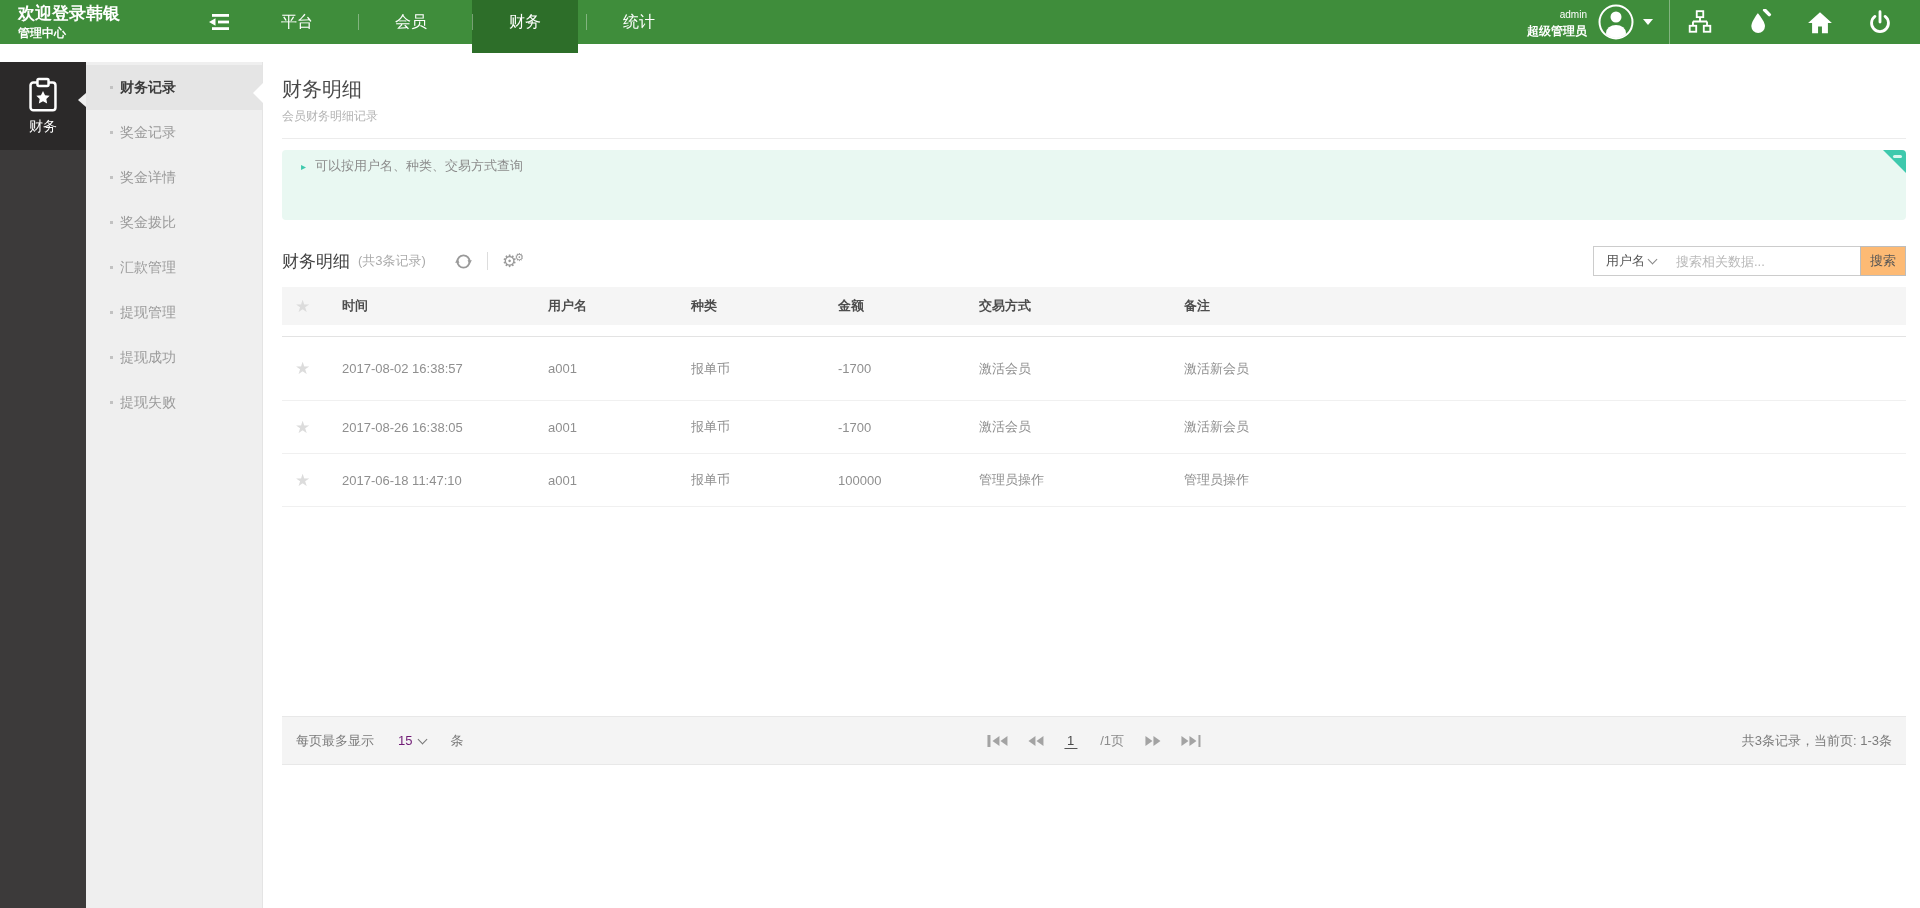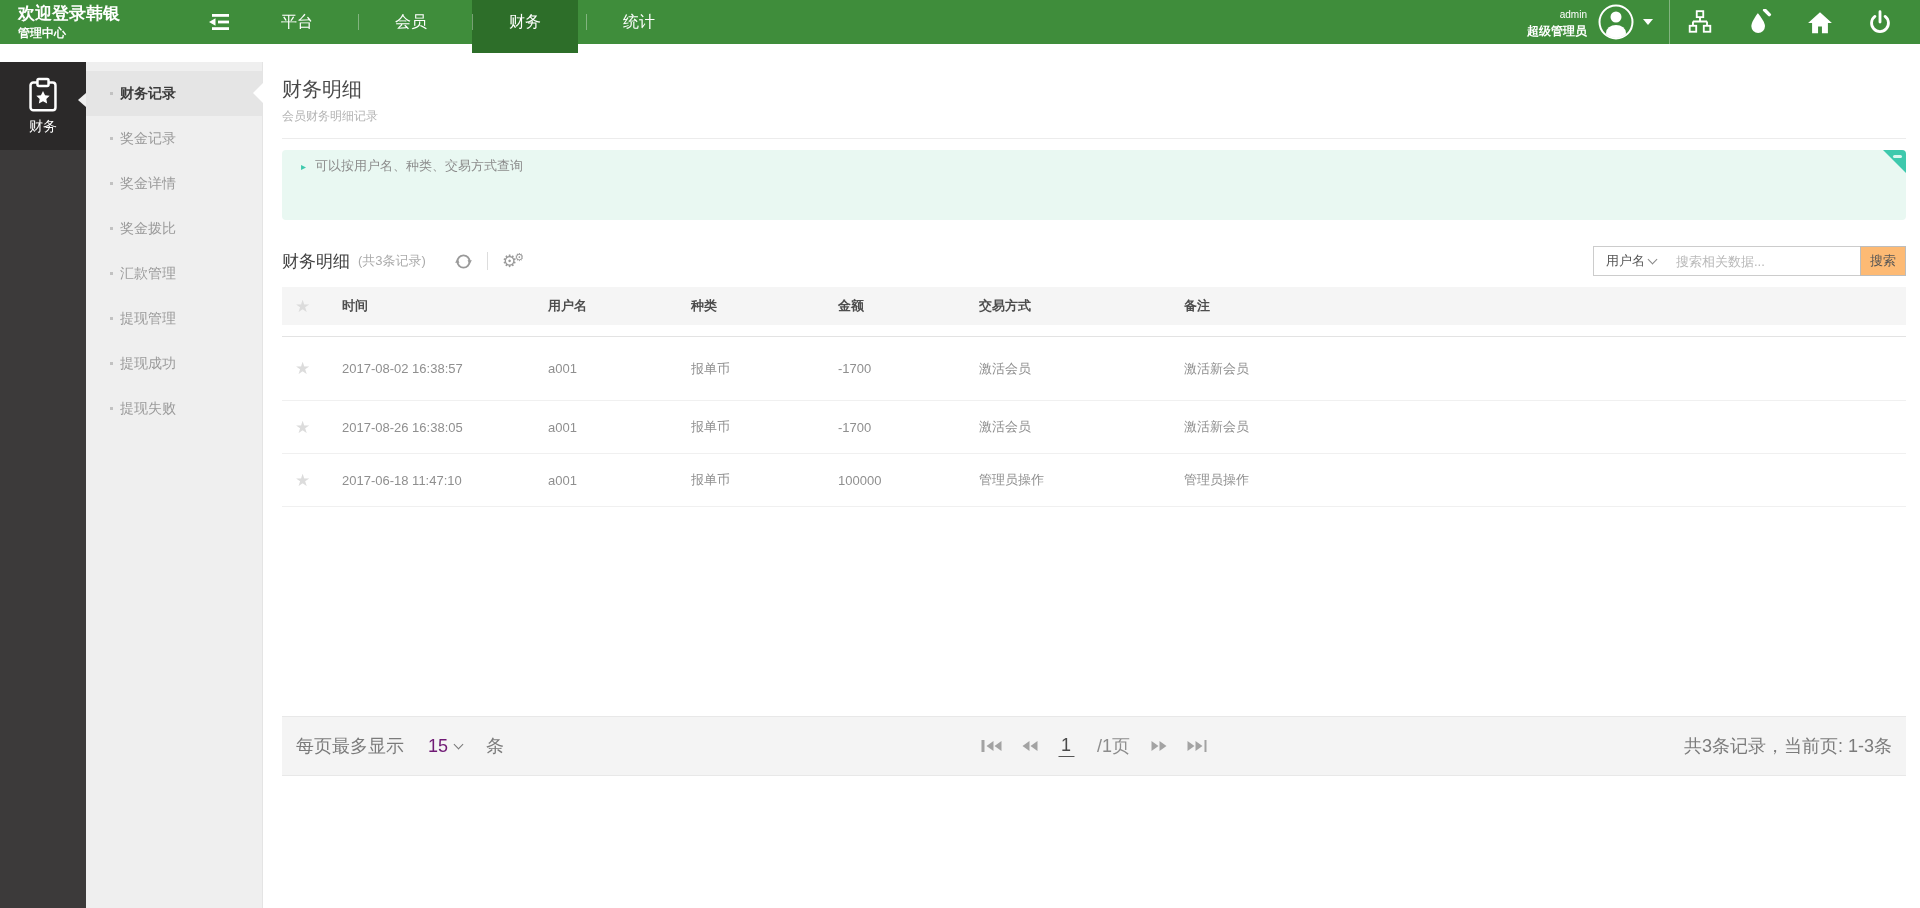--- a/index.html
+++ b/index.html
@@ -52,21 +52,21 @@
   .module-label { font-size: 14px; margin-top: 5px; }
   .side-notch {
     position: absolute; left: 78px; top: 93px; width: 0; height: 0;
     border-top: 7px solid transparent; border-bottom: 7px solid transparent;
     border-right: 8px solid #efefef; z-index: 3;
   }
 
   
   .sidebar {
     position: absolute; top: 62px; left: 86px; bottom: 0; width: 177px;
-    background: #efefef; border-right: 1px solid #e4e4e4; padding-top: 9px;
+    background: #efefef; border-right: 1px solid #e4e4e4; padding-top: 3px;
   }
   .side-item {
     height: 45px; line-height: 45px; padding-left: 34px; font-size: 14px;
     color: #9b9b9b; cursor: pointer; position: relative;
   }
   .side-item::before {
     content: ""; position: absolute; left: 24px; top: 21px; width: 3px; height: 3px; background: #c2c2c2;
   }
   .side-item.active { background: #e5e5e5; color: #3d3d3d; font-weight: bold; }
   .content-notch {
@@ -142,23 +142,23 @@
   .row {
     display: flex; align-items: center; height: 53px; border-bottom: 1px solid #f0f0f0;
     font-size: 13px; color: #8f8f8f;
   }
   .row:first-child { height: 64px; }
   .star { color: #dcdcdc; font-size: 17px; cursor: pointer; }
   .thead .star { cursor: default; }
 
   
   .pagefoot {
-    position: absolute; left: 19px; right: 14px; top: 654px; height: 60px;
+    position: absolute; left: 19px; right: 14px; top: 654px; height: 49px;
     background: #f4f4f4; border-top: 1px solid #e8e8e8; border-bottom: 1px solid #e8e8e8;
-    display: flex; align-items: center; padding: 0 14px; font-size: 18px; color: #7b7b7b;
+    display: flex; align-items: center; padding: 0 14px; font-size: 13px; color: #7b7b7b;
   }
   .pp-select { display: flex; align-items: center; margin: 0 24px; cursor: pointer; color: #701a75; }
   .pp-select .chev { margin: -3px 0 0 7px; border-color: #777; }
   .pager { position: absolute; left: 50%; transform: translateX(-50%); display: flex; align-items: center; gap: 21px; }
   .pg-btn { display: flex; align-items: center; cursor: pointer; }
   .tri-l { width: 0; height: 0; border-top: 5.5px solid transparent; border-bottom: 5.5px solid transparent; border-right: 7px solid #a3a3a3; }
   .tri-r { width: 0; height: 0; border-top: 5.5px solid transparent; border-bottom: 5.5px solid transparent; border-left: 7px solid #a3a3a3; }
   .tri-l + .tri-l, .tri-r + .tri-r { margin-left: 1px; }
   .pg-bar { width: 2.5px; height: 12px; background: #a3a3a3; }
   .pg-first .pg-bar { margin-right: 2px; }

